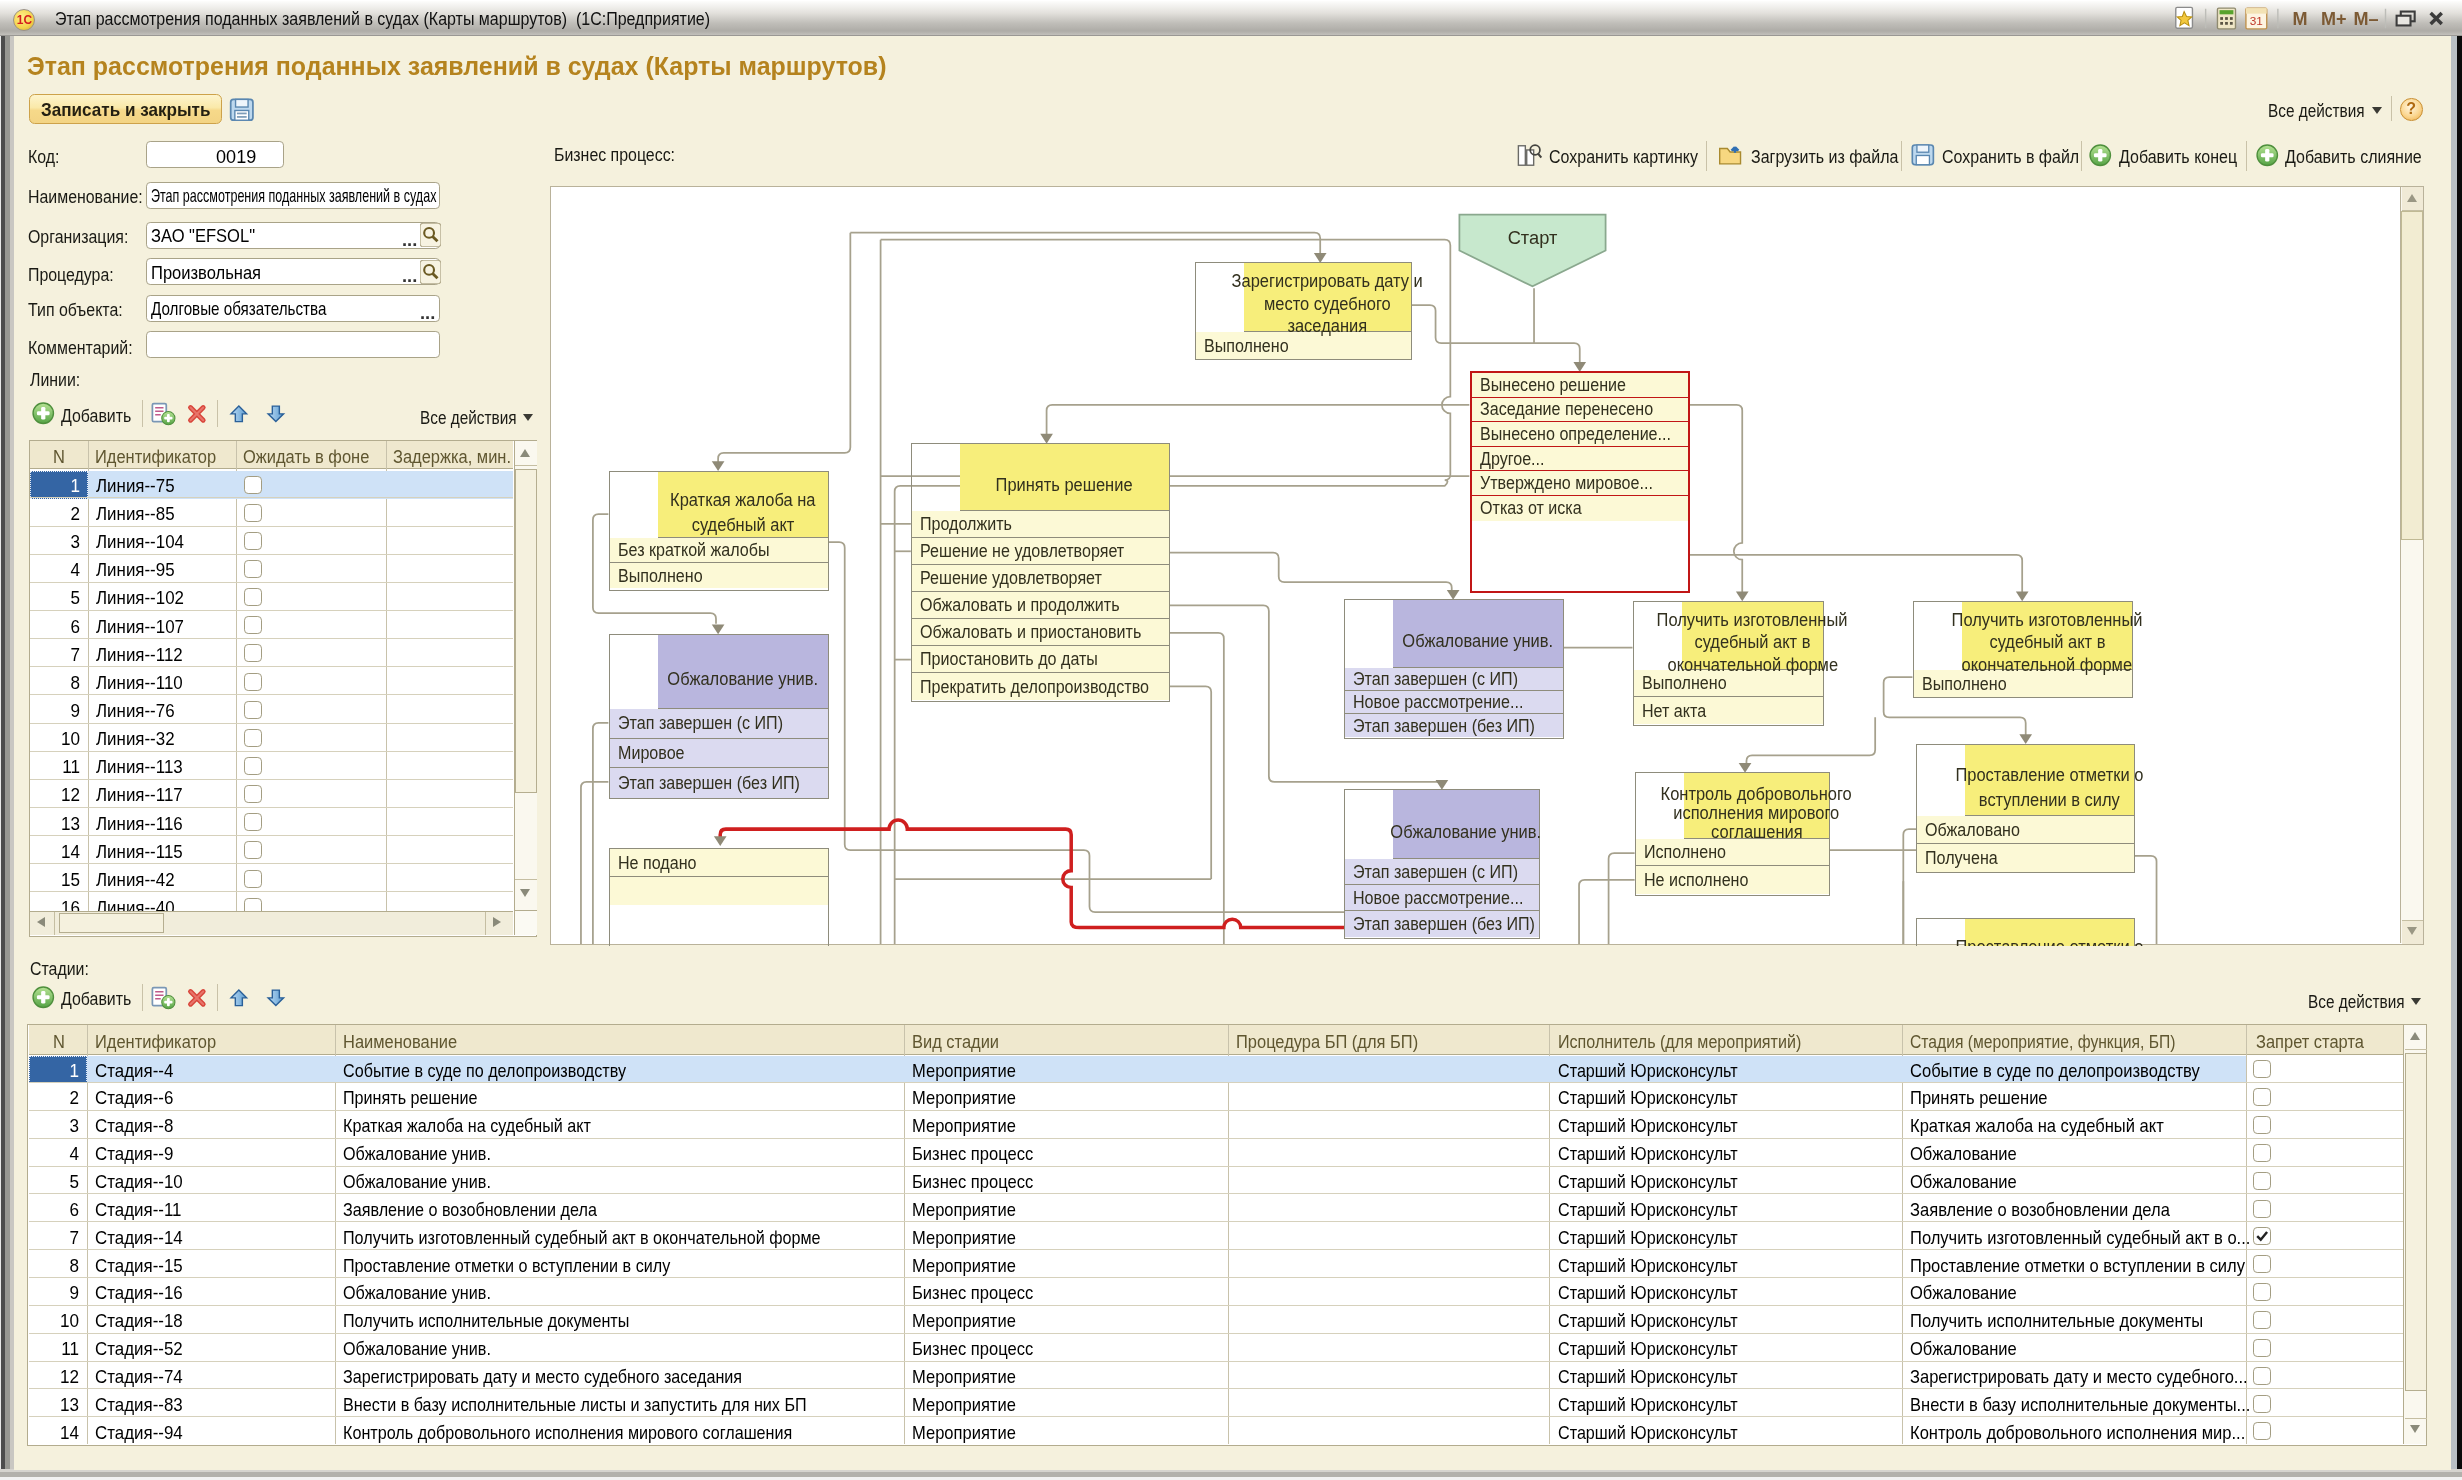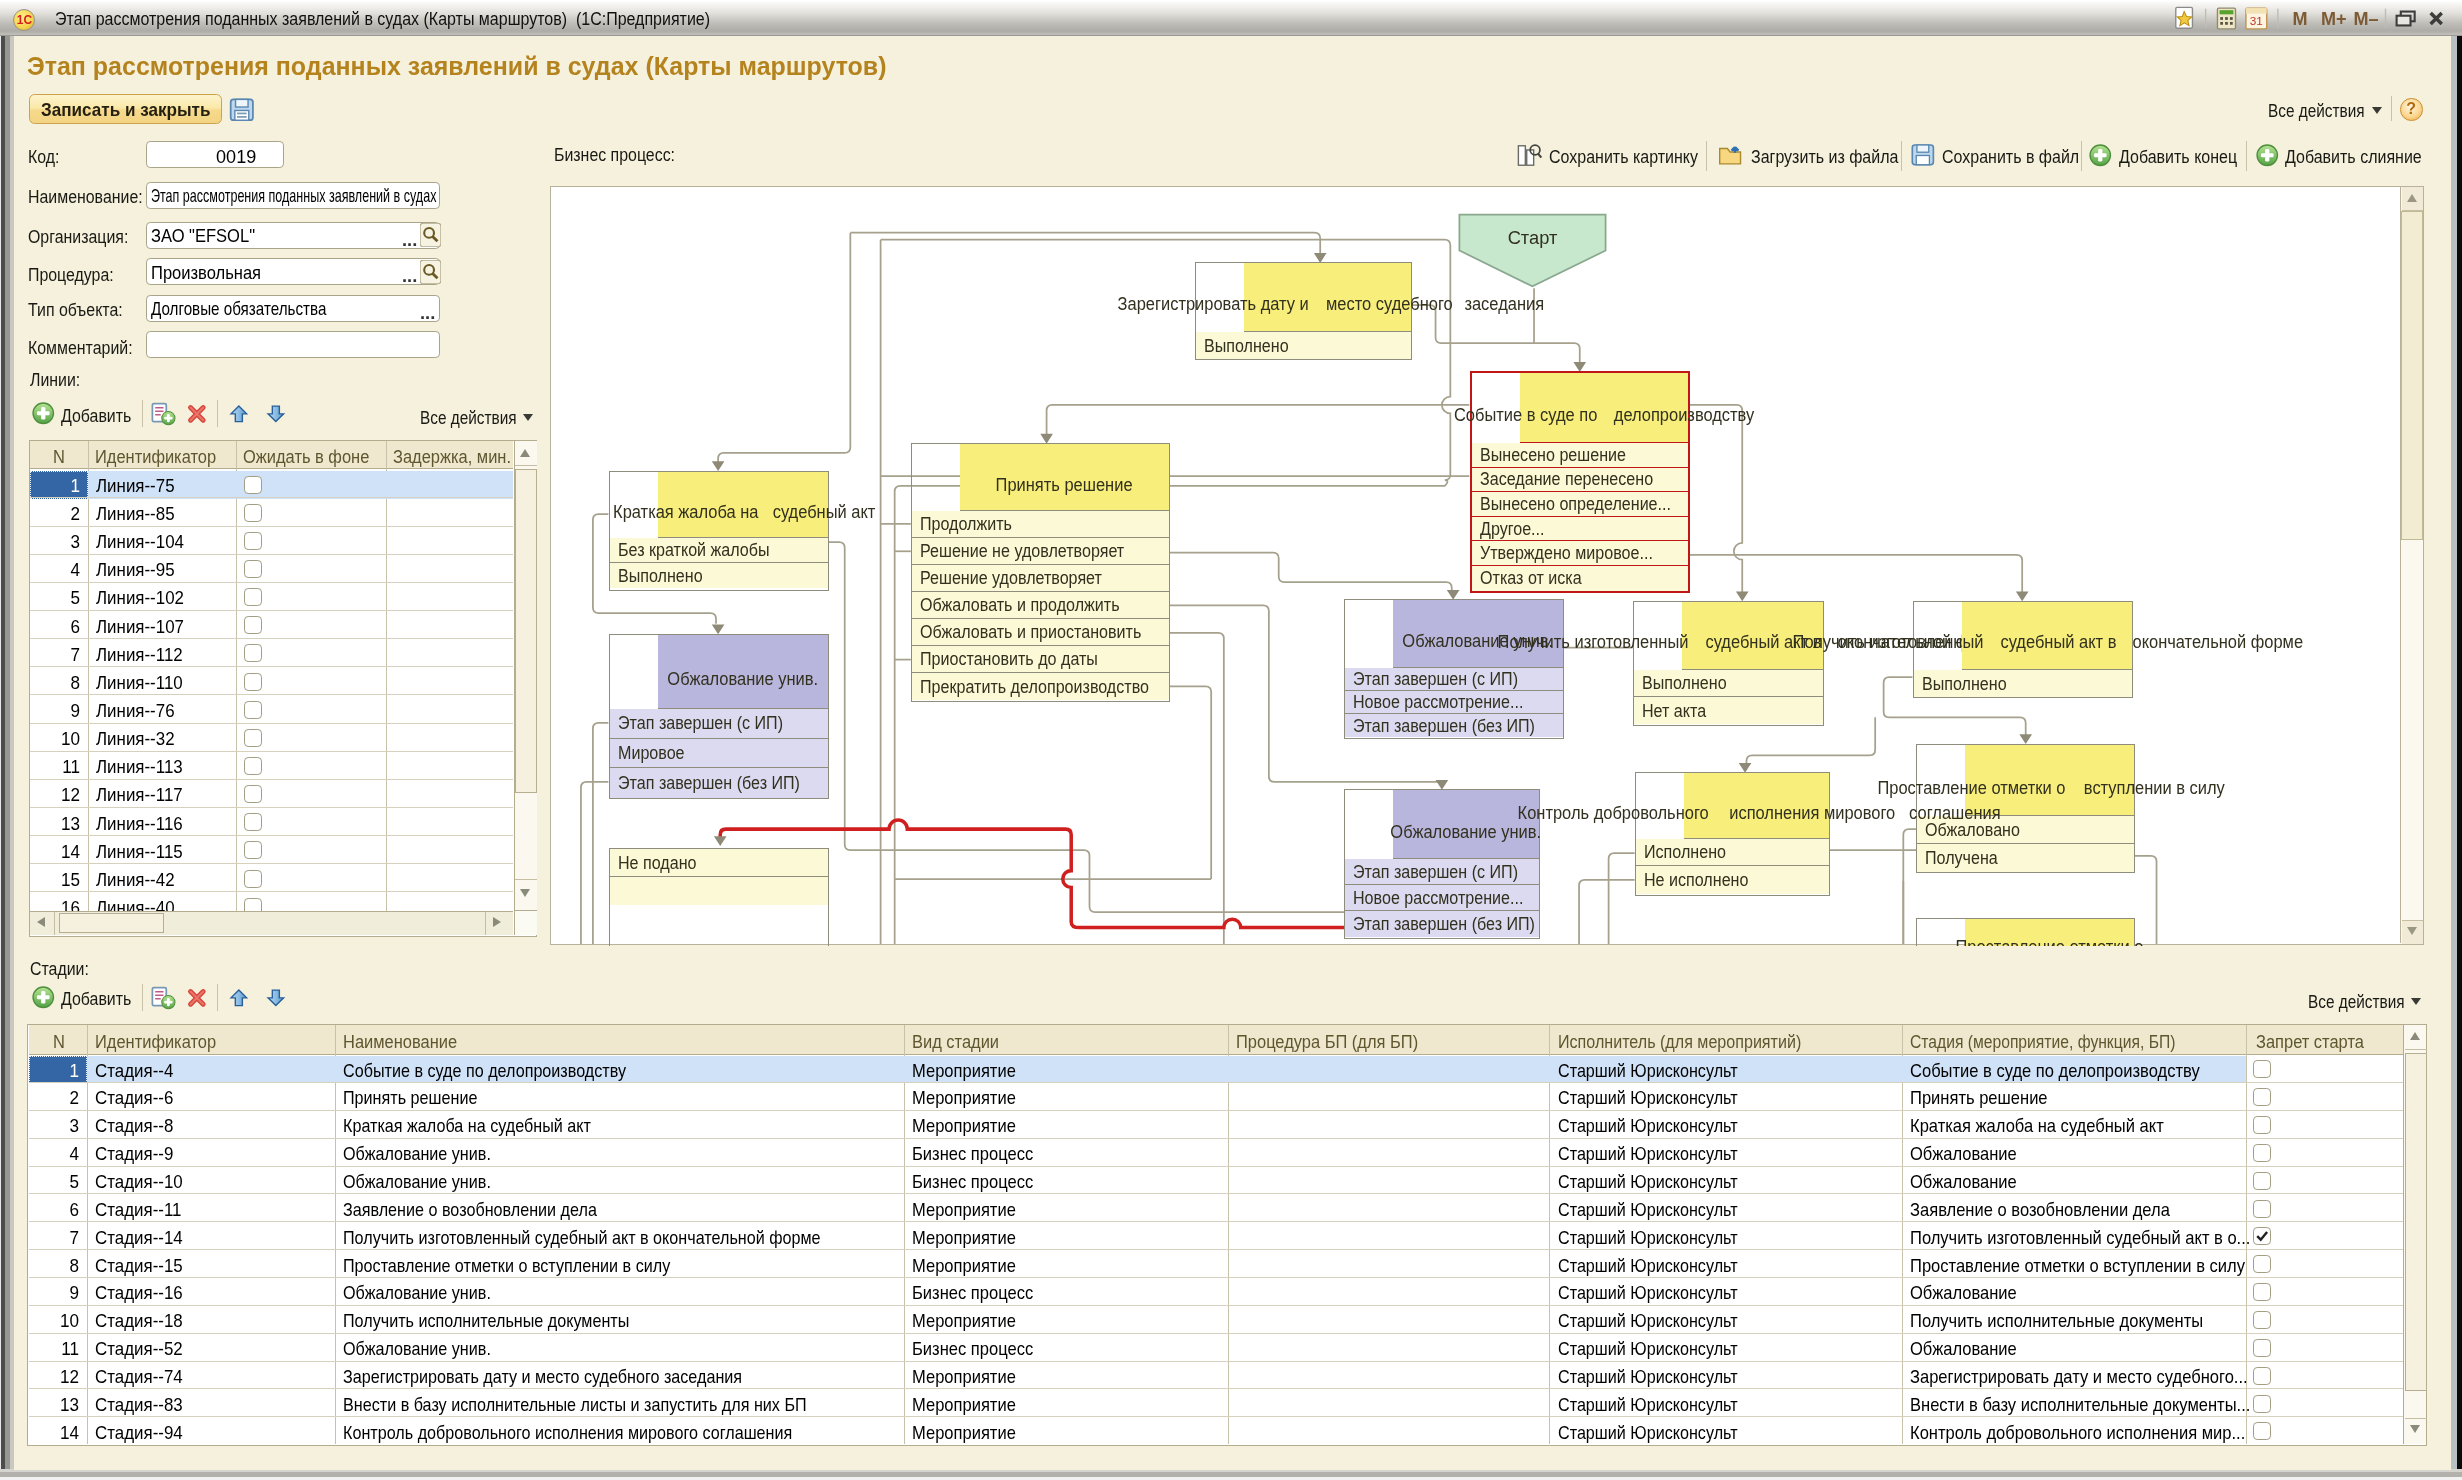--- a/index.html
+++ b/index.html
@@ -3,21 +3,21 @@
 <style>
 *{margin:0;padding:0;box-sizing:border-box;}
 html,body{width:2462px;height:1480px;overflow:hidden;}
 body{position:relative;font-family:"Liberation Sans",sans-serif;background:#f5f1dd;}
 .abs{position:absolute;}
 .tx{position:absolute;white-space:nowrap;transform-origin:0 50%;}
 .fld{position:absolute;background:#fff;border:1.4px solid #a9a388;border-radius:4.2px;}
 .sep{position:absolute;width:1.4px;background:#c9c2a8;}
 .chk{position:absolute;width:18.3px;height:18.3px;background:#fff;border:1.4px solid #a39d82;border-radius:4.2px;}
 .bx{position:absolute;border:1.4px solid #8e8c7c;font-size:18.3px;color:#32301e;z-index:2;}
-.bxh{display:flex;align-items:center;justify-content:center;text-align:center;line-height:25px;border-bottom:1.4px solid #8e8c7c;padding-top:14px;margin-left:48px;}
+.bxh{display:flex;flex-direction:column;align-items:center;justify-content:center;text-align:center;line-height:25px;border-bottom:1.4px solid #8e8c7c;padding-top:14px;margin-left:48px;}
 .bxh>span{transform:scaleX(0.9);transform-origin:50% 50%;display:block;white-space:nowrap;}
 .bxr{display:flex;align-items:center;padding-left:8.4px;border-bottom:1.4px solid #8e8c7c;}
 .bxr>span{transform:scaleX(0.88);transform-origin:0 50%;display:block;white-space:nowrap;}
 .bxr:last-child{border-bottom:none;}
 </style></head><body>
 
 
 <div class="abs" style="left:0;top:0;width:2462px;height:36px;background:linear-gradient(180deg,#fdfdfc 0%,#e3e1dc 35%,#c0beb9 65%,#aeaca7 88%,#c2c0bb 100%);border-top:1.4px solid #fff;border-bottom:1.4px solid #9a9894;"></div>
 <div class="abs" style="left:0;top:36px;width:14px;height:1444px;background:linear-gradient(90deg,#e8e8e8 0 1.4px,#4c4c4c 1.4px 4.9px,#979792 4.9px 9.8px,#c9c7c2 9.8px 14px);"></div>
 <div class="abs" style="right:0;top:36px;width:11.3px;height:1444px;background:linear-gradient(270deg,#0a0a0a 0 4.9px,#b9c0c4 4.9px 11.3px);"></div>
@@ -213,24 +213,20 @@
     </div>
     <div class="bxr" style="height:27px;background:#fcf9d6;border-color:#8e8c7c;">
       <span>Выполнено</span>
     </div>
   </div>
 <svg class="abs" style="left:1458px;top:213px;z-index:2;" width="149" height="75" viewBox="0 0 212 106">
 <path d="M2 2 H210 V53 L106 104 L2 53 Z" fill="#c7e8cd" stroke="#8aa88e" stroke-width="2.5"></path>
 <text x="106" y="44" text-anchor="middle" font-size="26" fill="#32301e" font-family="Liberation Sans">Старт</text>
   </svg>
 <div class="bx" style="left:1470px;top:371px;width:220px;height:222px;border-color:#c11616;border-width:2.1px;">
-    <div class="bxh" style="height:70px;background:#f7ee7b;border-color:#c11616;line-height:25px;">
-      <span>Событие в суде по</span>
-      <span>делопроизводству</span>
-    </div>
     <div class="bxr" style="height:24.6px;background:#fcf9d6;border-color:#c11616;">
       <span>Вынесено решение</span>
     </div>
     <div class="bxr" style="height:24.6px;background:#fcf9d6;border-color:#c11616;">
       <span>Заседание перенесено</span>
     </div>
     <div class="bxr" style="height:24.6px;background:#fcf9d6;border-color:#c11616;">
       <span>Вынесено  определение...</span>
     </div>
     <div class="bxr" style="height:24.6px;background:#fcf9d6;border-color:#c11616;">

